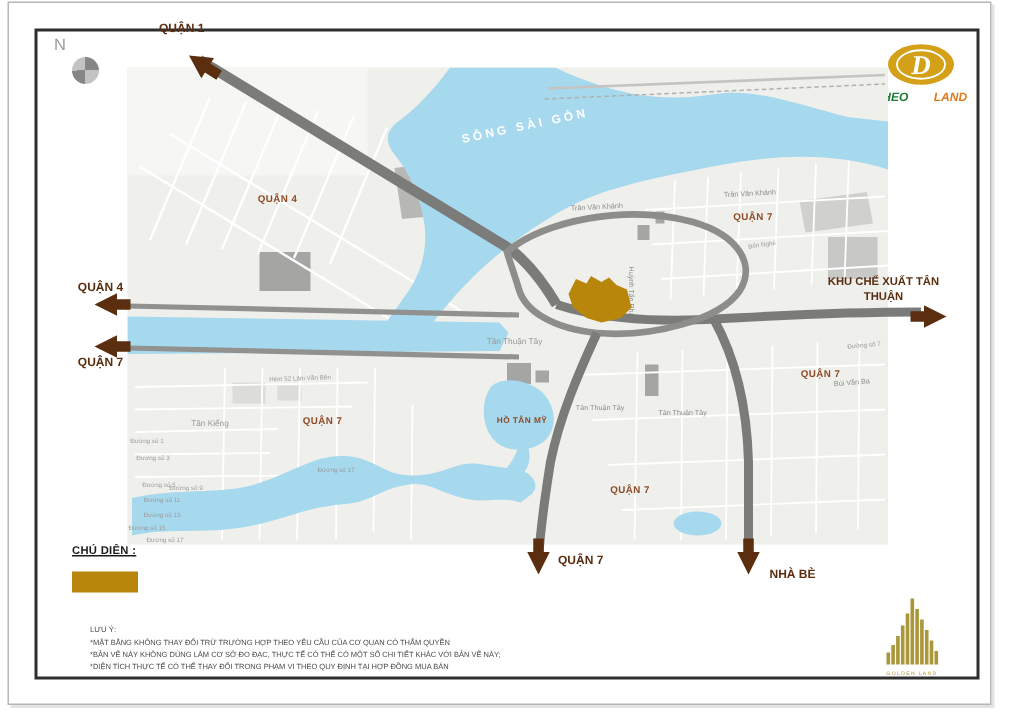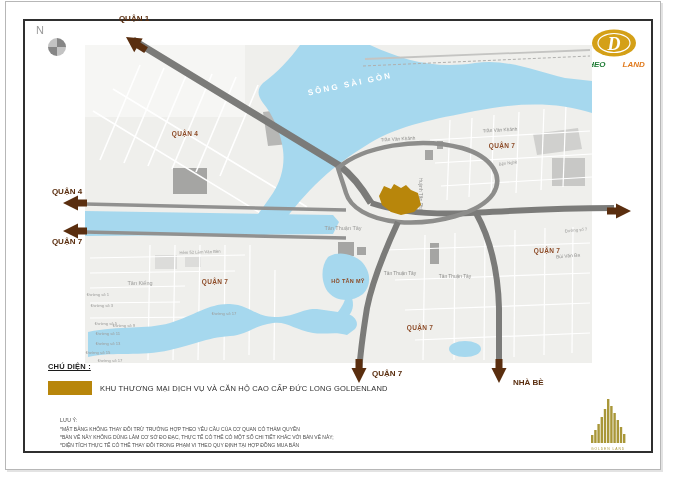--- a/index.html
+++ b/index.html
@@ -27,21 +27,21 @@
   .mlabel{position:absolute;white-space:nowrap;}
   .district{font-size:6.5px;font-weight:bold;color:#8c4a26;letter-spacing:.3px;}
   .water{font-size:5.5px;font-weight:bold;color:#8c4a26;letter-spacing:.3px;}
   .river{font-size:8px;font-weight:bold;color:#ffffff;letter-spacing:2.2px;}
   .place{font-size:5.5px;color:#9a9a98;}
   .street{font-size:4.8px;color:#8e8e8c;}
   .streetxs{font-size:4.2px;color:#9c9c9a;}
   .overlay{position:absolute;left:0;top:0;pointer-events:none;}
   
   .dir{position:absolute;font-weight:bold;color:#5a2e0f;font-size:8px;white-space:nowrap;}
-  .dl-q1{left:106px;top:14px;width:56px;text-align:center;}
+  .dl-q1{left:106px;top:14px;width:56px;text-align:left;}
   .dl-q4{left:44px;top:187px;width:46px;text-align:center;}
   .dl-q7w{left:44px;top:237px;width:46px;text-align:center;}
   .dl-kcx{left:545px;top:183px;width:88px;text-align:center;font-size:7.5px;line-height:1.3;white-space:normal;}
   .dl-q7s{left:372px;top:369px;}
   .dl-nhabe{left:513px;top:378px;}
   
   .legend-title{position:absolute;left:48px;top:362px;font-size:7.5px;font-weight:bold;
                 text-decoration:underline;color:#1c1c1c;letter-spacing:.2px;}
   .legend-swatch{position:absolute;left:48px;top:381px;width:44px;height:14px;background:#B8860B;}
   .legend-text{position:absolute;left:100px;top:384px;font-size:7.5px;color:#2e2e2e;letter-spacing:.2px;}
@@ -209,26 +209,26 @@
       <path d="M63,231 L78,223.5 L78,227.5 L87,227.5 L87,234.5 L78,234.5 L78,238.5 Z"></path>
       <path d="M631,211 L616,203.5 L616,207.5 L607,207.5 L607,214.5 L616,214.5 L616,218.5 Z"></path>
       <path d="M359,383 L351.5,368 L355.5,368 L355.5,359 L362.5,359 L362.5,368 L366.5,368 Z"></path>
       <path d="M499,383 L491.5,368 L495.5,368 L495.5,359 L502.5,359 L502.5,368 L506.5,368 Z"></path>
     </g>
   </svg>
 
   <div class="dir dl-q1">QUẬN 1</div>
   <div class="dir dl-q4">QUẬN 4</div>
   <div class="dir dl-q7w">QUẬN 7</div>
+  <div class="dir dl-kcx">KHU CHẾ XUẤT TÂN THUẬN</div>
   <div class="dir dl-q7s">QUẬN 7</div>
   <div class="dir dl-nhabe">NHÀ BÈ</div>
 
   <div class="legend-title">CHÚ DIỆN :</div>
   <div class="legend-swatch" style="background: rgb(184, 134, 11);"></div>
-  <div class="legend-text">KHU THƯƠNG MẠI DỊCH VỤ VÀ CĂN HỘ CAO CẤP ĐỨC LONG GOLDENLAND</div>
   <div class="notes-head">LƯU Ý:</div>
   <div class="notes">
     <div class="note">*MẶT BẰNG KHÔNG THAY ĐỔI TRỪ TRƯỜNG HỢP THEO YÊU CẦU CỦA CƠ QUAN CÓ THẨM QUYỀN</div>
     <div class="note">*BẢN VẼ NÀY KHÔNG DÙNG LÀM CƠ SỞ ĐO ĐẠC, THỰC TẾ CÓ THỂ CÓ MỘT SỐ CHI TIẾT KHÁC VỚI BẢN VẼ NÀY;</div>
     <div class="note">*DIỆN TÍCH THỰC TẾ CÓ THỂ THAY ĐỔI TRONG PHẠM VI THEO QUY ĐỊNH TẠI HỢP ĐỒNG MUA BÁN</div>
   </div>
 
   <svg class="watermark" width="56" height="58" viewBox="0 0 56 58">
     <g fill="#a99739">
       <rect x="6" y="38" width="2.4" height="8"></rect>

